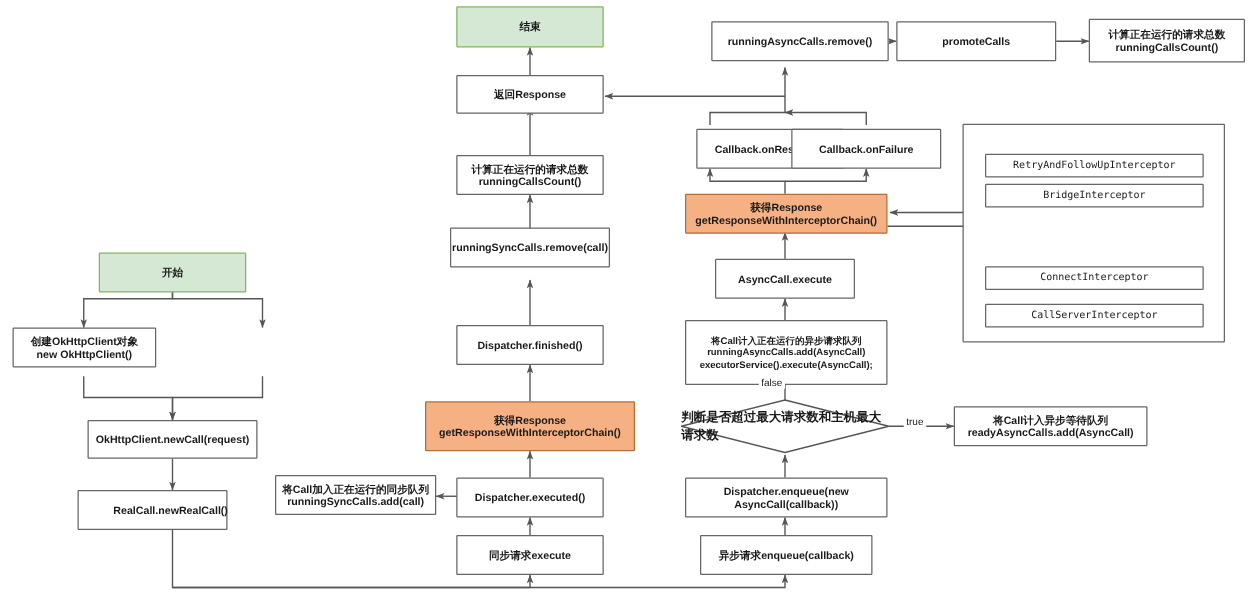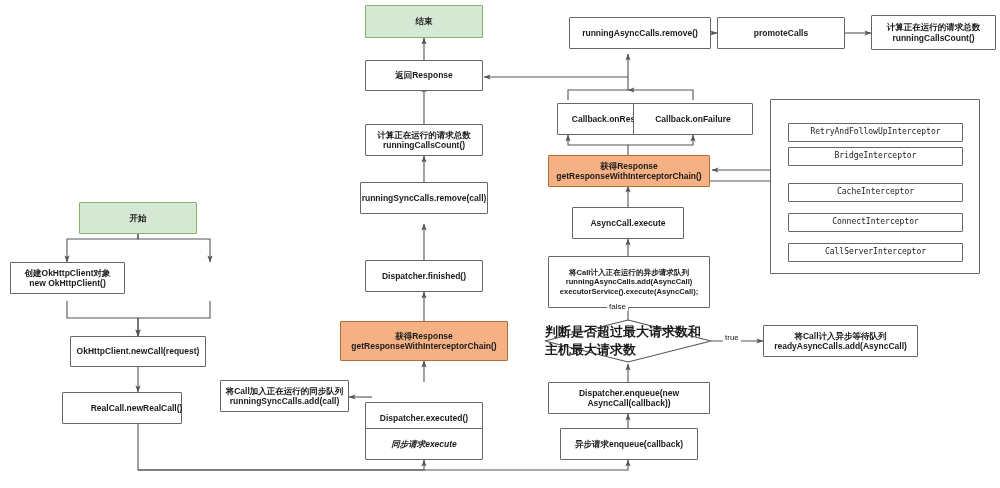--- a/index.html
+++ b/index.html
@@ -8,21 +8,21 @@
   svg.edges{position:absolute;left:0;top:0;width:1000px;height:488px;pointer-events:none;}
   .node{position:absolute;box-sizing:border-box;display:flex;align-items:center;justify-content:center;
         text-align:center;border:1px solid #666666;background:#ffffff;color:#1a1a1a;
         font-size:8.5px;line-height:10.5px;font-weight:bold;border-radius:1px;padding:1px 3px;}
   .node.mono{font-family:"DejaVu Sans Mono","Liberation Mono",monospace;font-weight:normal;font-size:8px;}
   .node.start,.node.end{background:#d5e8d4;border-color:#82b366;}
   .node.highlight{background:#f5b183;border-color:#b06f38;}
   .container-box{position:absolute;box-sizing:border-box;border:1px solid #666666;background:#ffffff;border-radius:1px;}
   .diamond{position:absolute;}
   .diamond .dtxt{position:absolute;left:0;top:0;width:100%;height:100%;display:flex;
-                 align-items:center;justify-content:center;font-size:13px;font-weight:bold;color:#1a1a1a;}
+                 align-items:center;justify-content:center;font-size:10px;font-weight:bold;color:#1a1a1a;}
   .edge-label{position:absolute;font-size:8px;color:#1a1a1a;background:#ffffff;padding:0 2px;font-weight:normal;}
 </style>
 </head>
 <body>
 
 <div id="canvas">
 
   <svg class="edges" viewBox="0 0 1000 488">
     <defs>
       <marker id="ah" markerWidth="8" markerHeight="8" refX="6.6" refY="3" orient="auto" markerUnits="userSpaceOnUse">
@@ -96,23 +96,23 @@
   <div class="node" style="left:365px;top:124px;width:118px;height:32px;white-space:pre-line;">计算正在运行的请求总数
 runningCallsCount()</div>
 
   <div class="node" style="left:360px;top:182px;width:128px;height:32px;text-align:right;">runningSyncCalls.remove(call)</div>
 
   <div class="node" style="left:365px;top:260px;width:118px;height:32px;">Dispatcher.finished()</div>
 
   <div class="node highlight" style="left:340px;top:321px;width:168px;height:40px;white-space:pre-line;">获得Response
 getResponseWithInterceptorChain()</div>
 
-  <div class="node" style="left:365px;top:382px;width:118px;height:32px;margin-top:20px;">Dispatcher.executed()</div>
+  <div class="node" style="left:365px;top:382px;width:118px;height:32px;">Dispatcher.executed()</div>
 
-  <div class="node" style="left:365px;top:428px;width:118px;height:32px;font-style:italic;">同步请求execute</div>
+  <div class="node" style="left:365px;top:428px;width:118px;height:32px;">同步请求execute</div>
 
   <div class="node" style="left:220px;top:380px;width:129px;height:32px;white-space:pre-line;">将Call加入正在运行的同步队列
 runningSyncCalls.add(call)</div>
 
   <div class="node start" style="left:79px;top:202px;width:118px;height:32px;">开始</div>
 
   <div class="node" style="left:10px;top:262px;width:115px;height:32px;white-space:pre-line;">创建OkHttpClient对象
 new OkHttpClient()</div>
 
 
@@ -152,17 +152,16 @@
   <div class="node" style="left:548px;top:382px;width:162px;height:32px;white-space:pre-line;">Dispatcher.enqueue(new
 AsyncCall(callback))</div>
 
   <div class="node" style="left:763px;top:325px;width:155px;height:32px;white-space:pre-line;">将Call计入异步等待队列
 readyAsyncCalls.add(AsyncCall)</div>
 
   <div class="container-box" style="left:770px;top:99px;width:210px;height:175px;"></div>
 
   <div class="node mono" style="left:788px;top:123px;width:175px;height:19px;">RetryAndFollowUpInterceptor</div>
   <div class="node mono" style="left:788px;top:147px;width:175px;height:19px;">BridgeInterceptor</div>
-  <div class="node mono" style="left:788px;top:183px;width:175px;height:19px;">CacheInterceptor</div>
   <div class="node mono" style="left:788px;top:213px;width:175px;height:19px;">ConnectInterceptor</div>
   <div class="node mono" style="left:788px;top:243px;width:175px;height:19px;">CallServerInterceptor</div>
 
 </div>
 
 </body></html>

